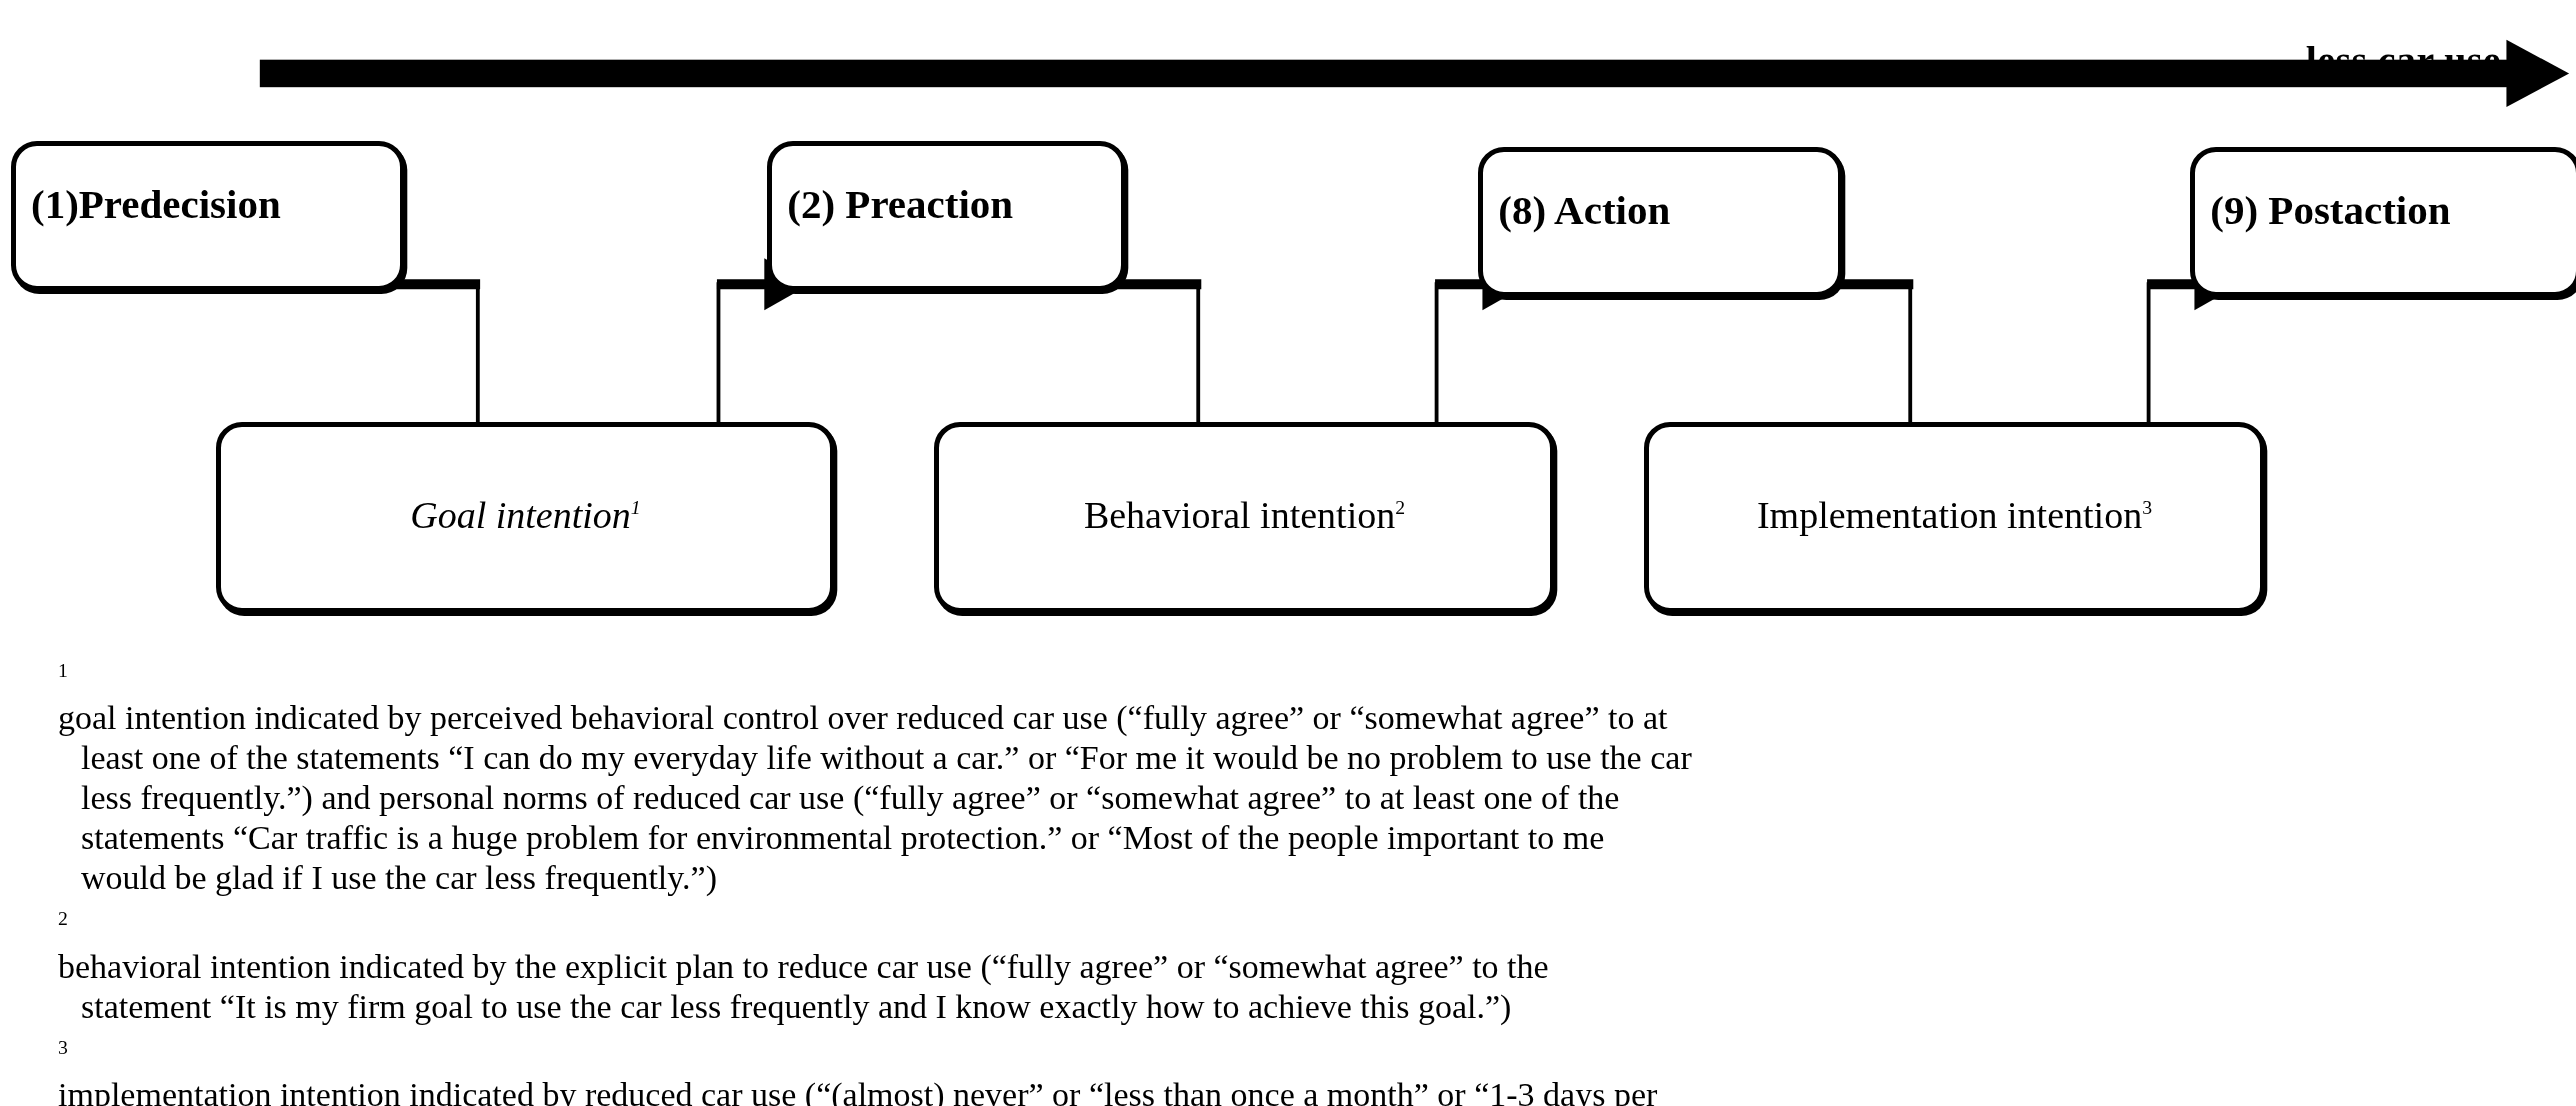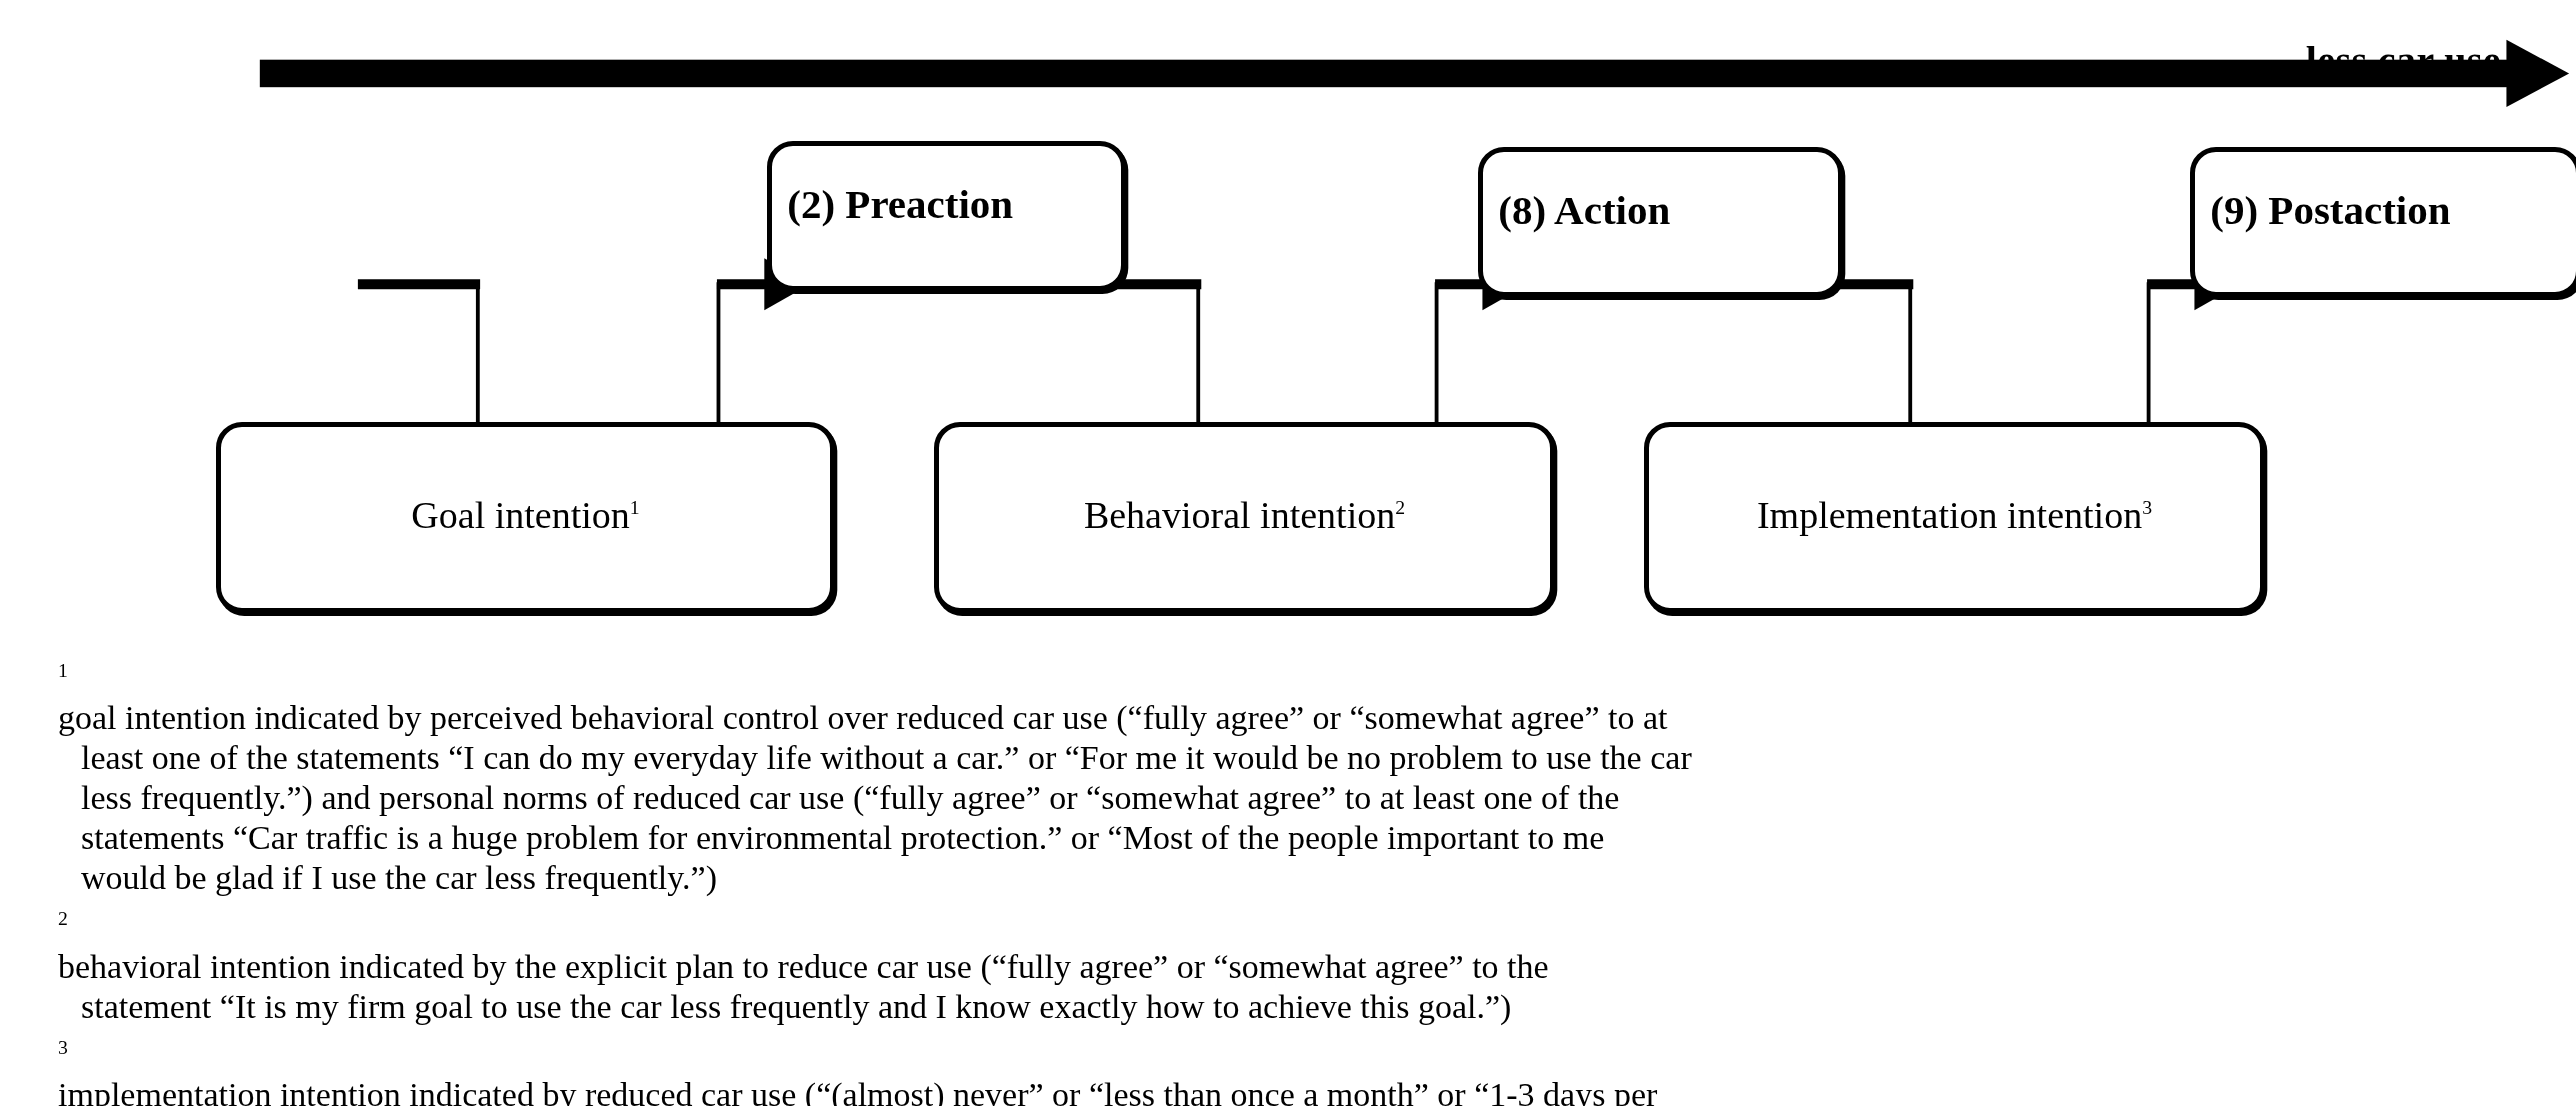--- a/index.html
+++ b/index.html
@@ -160,34 +160,37 @@
       <line x1="1878" y1="372" x2="1950" y2="372"></line>
       <line x1="2810" y1="372" x2="2882" y2="372"></line>
     </g>
     <g fill="#000000">
       <polygon points="1000,338 1060,372 1000,406"></polygon>
       <polygon points="1940,338 2000,372 1940,406"></polygon>
       <polygon points="2872,338 2932,372 2872,406"></polygon>
     </g>
   </svg>
 
+  <div class="stage-box" style="left:10.7px; top:141px; width:394px; height:150px;">
+    <div class="stage-label">(1)Predecision</div>
+  </div>
 
   <div class="stage-box" style="left:767px; top:141px; width:359px; height:150px;padding-left:32px;">
     <div class="stage-label">(2) Preaction</div>
   </div>
 
   <div class="stage-box" style="left:1478px; top:147px; width:365px; height:150px;">
     <div class="stage-label">(8) Action</div>
   </div>
 
   <div class="stage-box" style="left:2190px; top:147px; width:391px; height:150px;">
     <div class="stage-label">(9) Postaction</div>
   </div>
 
-  <div class="intention-box" style="left:216px; top:422px; width:619px; height:191px;">
+  <div class="intention-box" style="left:216px; top:422px; width:619px; height:191px;font-style:italic;">
     <div class="intention-label">
       <span>Goal intention</span><sup>1</sup>
     </div>
   </div>
 
   <div class="intention-box" style="left:934px; top:422px; width:621px; height:191px;">
     <div class="intention-label">
       <span>Behavioral intention</span><sup>2</sup>
     </div>
   </div>

